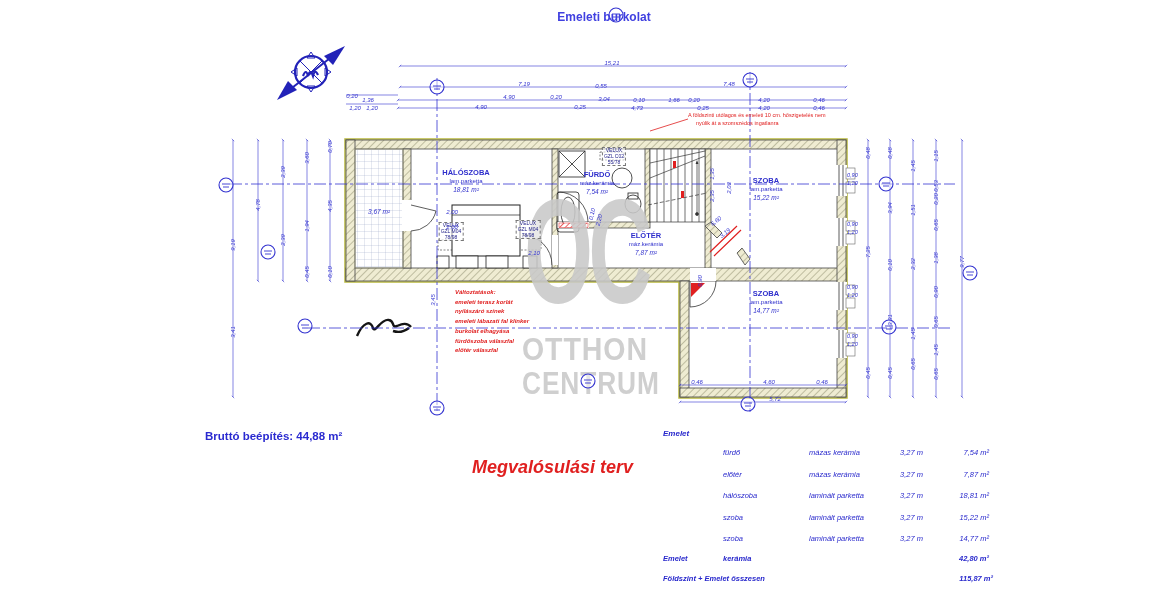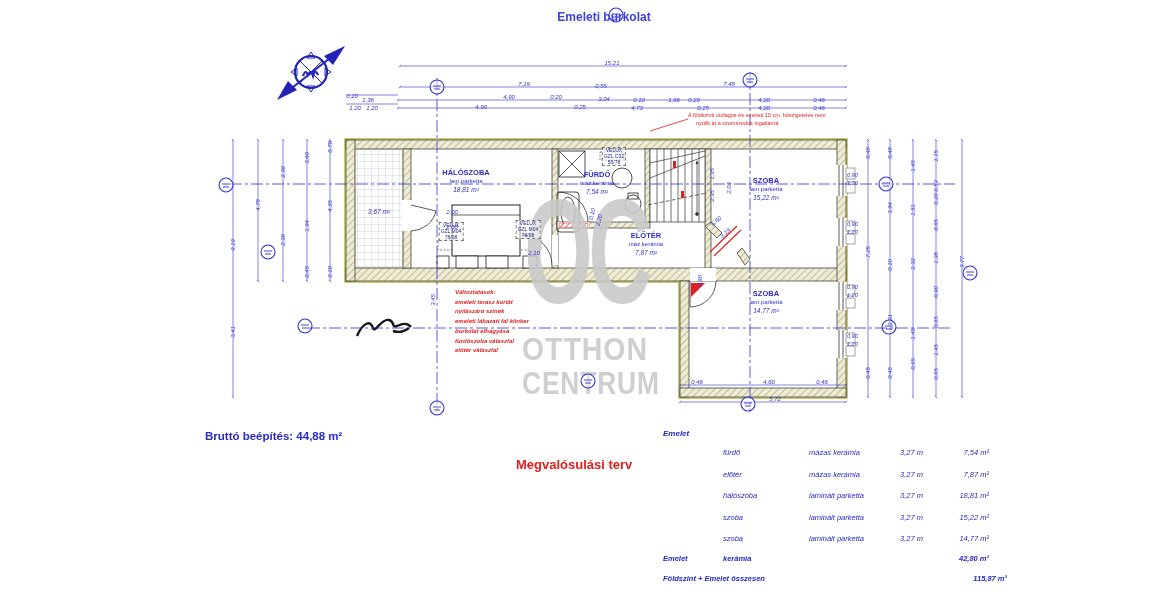--- a/index.html
+++ b/index.html
@@ -11,22 +11,22 @@
   .wm-oc{position:absolute;left:6px;top:0;font-weight:bold;font-size:148px;line-height:1;
          letter-spacing:-8px;transform:scaleX(.60);transform-origin:0 0;white-space:nowrap;}
   .wm-t1{position:absolute;left:4px;top:156px;font-weight:bold;font-size:31px;line-height:1;
          transform:scaleX(.92);transform-origin:0 0;letter-spacing:1px;white-space:nowrap;}
   .wm-t2{position:absolute;left:4px;top:190px;font-weight:bold;font-size:31px;line-height:1;
          transform:scaleX(.85);transform-origin:0 0;letter-spacing:1px;white-space:nowrap;}
   .layer{position:absolute;left:0;top:0;width:1149px;height:600px;z-index:3;}
   .title{position:absolute;left:604px;top:10px;transform:translateX(-50%);
          font-weight:bold;font-size:12px;color:#4040e0;white-space:nowrap;}
   .gross{position:absolute;left:205px;top:430px;font-weight:bold;font-size:11.5px;color:#2a2ad0;}
-  .ptype{position:absolute;left:472px;top:457px;font-weight:bold;
-         font-size:13px;color:#e02020;margin-left:44px;}
+  .ptype{position:absolute;left:472px;top:457px;font-weight:bold;font-style:italic;
+         font-size:18px;color:#e02020;}
   .chg{position:absolute;left:455px;top:288px;font-weight:bold;font-style:italic;
        font-size:6px;line-height:9.7px;color:#e02020;}
   .chg span{display:block;white-space:nowrap;}
   .insul{position:absolute;left:688px;top:112px;font-size:5.5px;line-height:7.5px;color:#e02020;}
   .insul span{display:block;white-space:nowrap;}
   .insul span:nth-child(2){padding-left:8px;}
   .dim{position:absolute;font-style:italic;font-size:6px;color:#3434d0;white-space:nowrap;
        transform:translate(-50%,-50%);z-index:3;}
   .room{position:absolute;transform:translateX(-50%);text-align:center;color:#2e2ecc;line-height:1.3;}
   .rname{display:block;font-weight:bold;font-size:7.5px;white-space:nowrap;}
@@ -274,21 +274,21 @@
         <span class="tc" style="top: 86.8px; left: 237px;">3,27 m</span>
         <span class="tc ta" style="top: 86.8px; left: 230px;">15,22 m²</span>
         <span class="tc" style="top: 108.4px; left: 60px;">szoba</span>
         <span class="tc" style="top: 108.4px; left: 146px;">laminált parketta</span>
         <span class="tc" style="top: 108.4px; left: 237px;">3,27 m</span>
         <span class="tc ta" style="top: 108.4px; left: 230px;">14,77 m²</span>
         <span class="tc tt" style="top: 128px; left: 0px;">Emelet</span>
         <span class="tc tt" style="top: 128px; left: 60px;">kerámia</span>
         <span class="tc ta tt" style="top: 128px; left: 230px;">42,80 m²</span>
         <span class="tc tt" style="top: 147.5px; left: 0px;">Földszint + Emelet összesen</span>
-        <span class="tc ta tt" style="top: 147.5px; left: 248px;">115,87 m²</span>
+        <span class="tc ta tt" style="top: 147.5px; left: 234px;">115,87 m²</span>
       </div>
   <span class="dim" style="left: 612px; top: 63px; transform: translate(-50%, -50%) rotate(0deg);">15,21</span>
       <span class="dim" style="left: 524px; top: 84px; transform: translate(-50%, -50%) rotate(0deg);">7,19</span>
       <span class="dim" style="left: 601px; top: 86px; transform: translate(-50%, -50%) rotate(0deg);">0,55</span>
       <span class="dim" style="left: 729px; top: 84px; transform: translate(-50%, -50%) rotate(0deg);">7,48</span>
       <span class="dim" style="left: 509px; top: 97px; transform: translate(-50%, -50%) rotate(0deg);">4,90</span>
       <span class="dim" style="left: 556px; top: 97px; transform: translate(-50%, -50%) rotate(0deg);">0,20</span>
       <span class="dim" style="left: 604px; top: 99px; transform: translate(-50%, -50%) rotate(0deg);">3,04</span>
       <span class="dim" style="left: 639px; top: 100px; transform: translate(-50%, -50%) rotate(0deg);">0,10</span>
       <span class="dim" style="left: 674px; top: 100px; transform: translate(-50%, -50%) rotate(0deg);">1,66</span>

